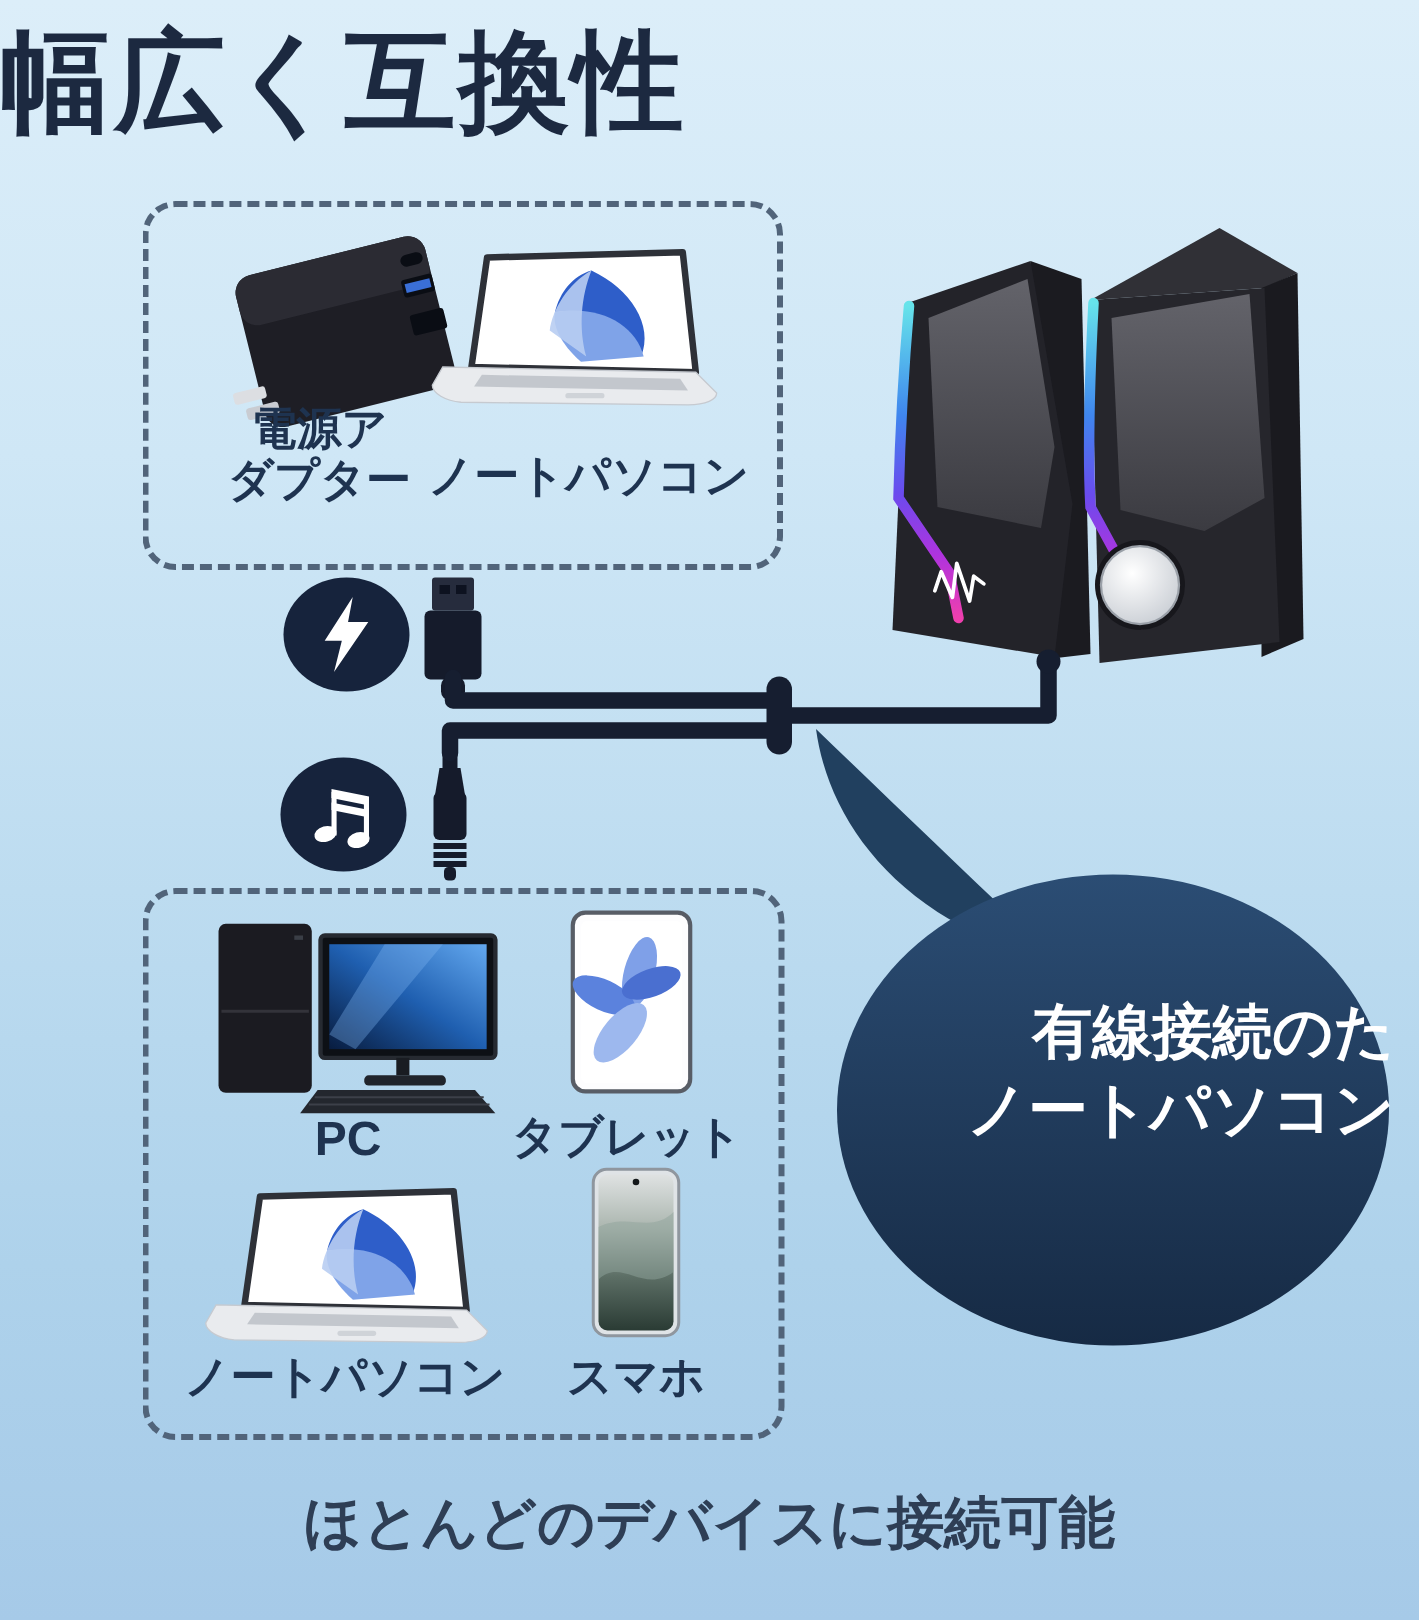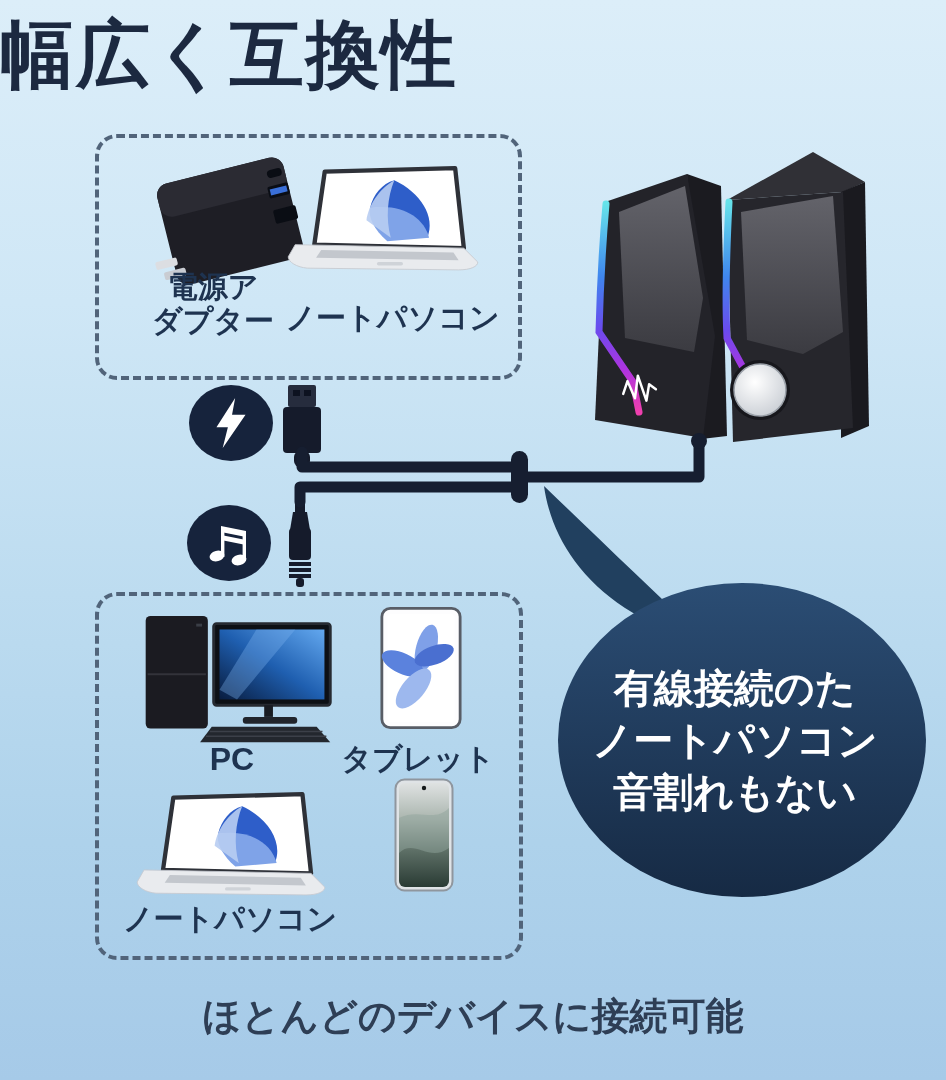--- a/index.html
+++ b/index.html
@@ -19,21 +19,21 @@
     position:absolute;text-align:center;color:#1e3350;font-weight:800;
     font-size:30px;line-height:34px;
   }
   .pre{white-space:pre-line;}
   .fig{position:absolute;}
   .badge{
     position:absolute;background:#16233c;border-radius:50%;
     display:flex;align-items:center;justify-content:center;
   }
   .bubble-text{
-    position:absolute;left:540px;top:662px;width:390px;text-align:center;
+    position:absolute;left:540px;top:662px;width:390px;text-align:right;
     color:#ffffff;font-size:40px;line-height:52px;font-weight:600;
   }
   .caption{
     position:absolute;left:0;top:993px;width:946px;text-align:center;
     color:#2e3e55;font-size:38px;line-height:46px;font-weight:600;
   }
 </style>
 </head>
 <body>
 
@@ -207,28 +207,28 @@
   </svg>
 
   <svg class="fig" style="left:394px;top:778px;" width="60" height="114" viewBox="0 0 60 114">
     <rect x="1.5" y="1.5" width="57" height="111" rx="9" fill="#dfe3e6" stroke="#8f969e" stroke-width="2"></rect>
     <rect x="5" y="5" width="50" height="104" rx="6" fill="url(#phGrad)"></rect>
     <path d="M5 40 C25 30 40 45 55 30 L55 70 C35 85 20 60 5 75 Z" fill="#8fa39b" opacity="0.5"></path>
     <circle cx="30" cy="10" r="2.2" fill="#14181a"></circle>
   </svg>
 
   <div class="device-label" style="left:120px;top:902px;width:220px;">ノートパソコン</div>
+  <div class="device-label" style="left:344px;top:902px;width:160px;">スマホ</div>
 
   <svg class="fig" style="left:520px;top:460px;" width="420" height="440" viewBox="0 0 420 440">
     <path d="M24 26 C30 70 55 115 105 148 C130 164 155 172 178 173 C130 128 75 75 24 26 Z" fill="#21405f"></path>
     <ellipse cx="222" cy="280" rx="184" ry="157" fill="url(#bubGrad)"></ellipse>
   </svg>
   <div class="bubble-text">
     <div>有線接続のた</div>
     <div>ノートパソコン</div>
-    <div>音割れもない</div>
   </div>
 
   <div class="caption">
     <div>ほとんどのデバイスに接続可能</div>
   </div>
 
 </div>
 
 </body></html>

